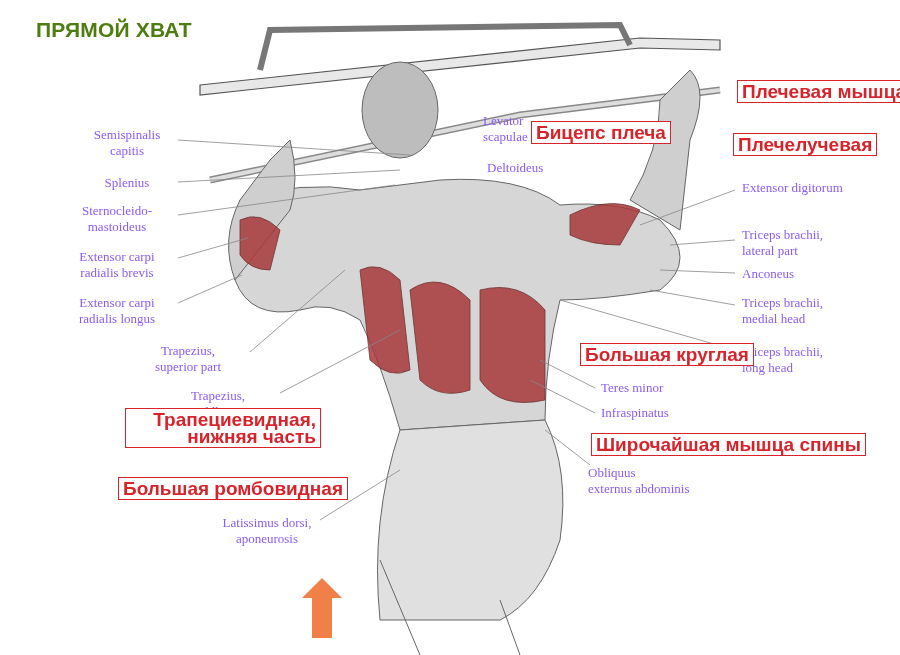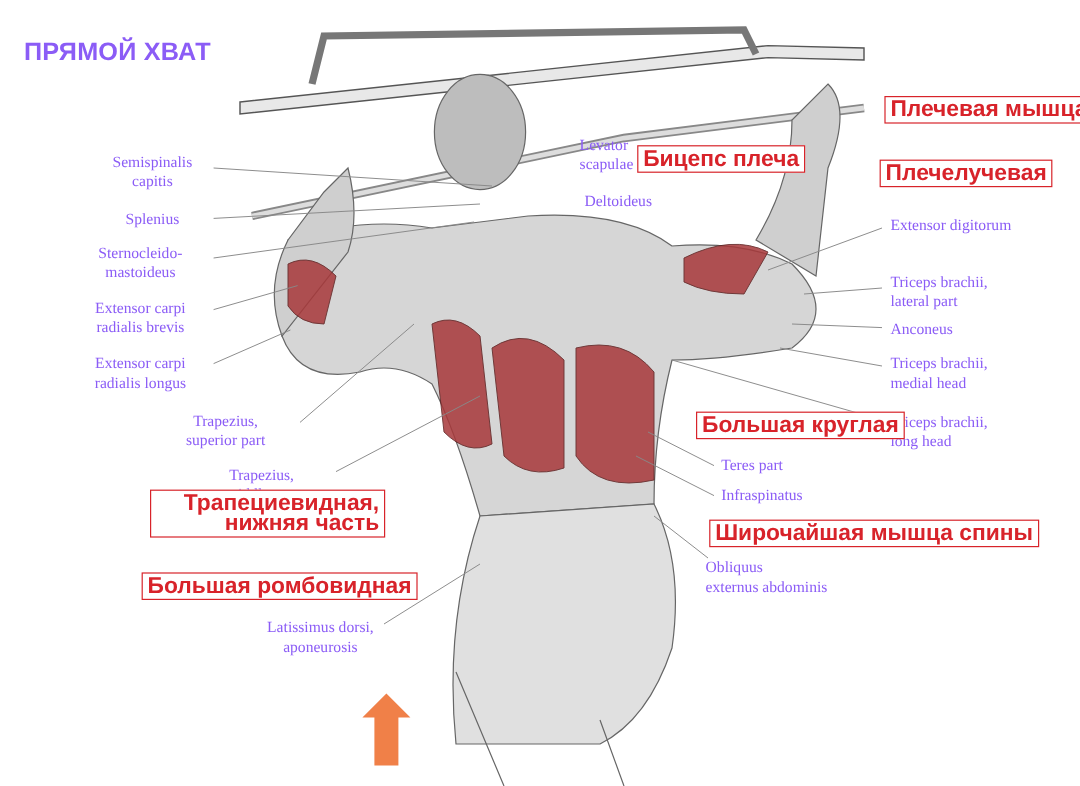--- a/index.html
+++ b/index.html
@@ -1,18 +1,18 @@
 <!DOCTYPE html>
 <html><head>
 <meta charset="utf-8">
 <style>
   html, body { margin:0; padding:0; }
   body { width:900px; height:655px; background:#ffffff; position:relative; overflow:hidden;
          font-family:"Liberation Sans", sans-serif; }
-  .title { position:absolute; left:20px; top:18px; font-size:21px; font-weight:bold; color:#8b5cf6; letter-spacing:0.2px;margin-top:14px; }
+  .title { position:absolute; left:36px; top:18px; font-size:21px; font-weight:bold; color:#4d7c0f; letter-spacing:0.2px; }
   svg.fig { position:absolute; left:0; top:0; }
   .lbl { position:absolute; font-family:"Liberation Serif", serif; font-size:13px; color:#8b5cf6; line-height:16px; }
   .lbl.r { text-align:center; }
   .lbl.l { text-align:left; }
   .ru { position:absolute; font-family:"Liberation Sans", sans-serif; font-size:19px; font-weight:bold; color:#d8232a;
         border:1.5px solid #d8232a; background:#fff; padding:2px 4px; line-height:17px; white-space:nowrap; }
   .ru.multi { white-space:normal; }
 </style>
 </head>
 <body>
@@ -79,21 +79,21 @@
 <div class="lbl r" style="left:200px;top:515px;width:134px">Latissimus dorsi,<br>aponeurosis</div>
 
 <div class="lbl l" style="left:483px;top:113px">Levator<br>scapulae</div>
 <div class="lbl l" style="left:487px;top:160px"><span>Deltoideus</span></div>
 
 <div class="lbl l" style="left:742px;top:180px"><span>Extensor digitorum</span></div>
 <div class="lbl l" style="left:742px;top:227px">Triceps brachii,<br>lateral part</div>
 <div class="lbl l" style="left:742px;top:266px"><span>Anconeus</span></div>
 <div class="lbl l" style="left:742px;top:295px">Triceps brachii,<br>medial head</div>
 <div class="lbl l" style="left:742px;top:344px">Triceps brachii,<br>long head</div>
-<div class="lbl l" style="left:601px;top:380px"><span>Teres part</span></div>
+<div class="lbl l" style="left:601px;top:380px"><span>Teres minor</span></div>
 <div class="lbl l" style="left:601px;top:405px"><span>Infraspinatus</span></div>
 <div class="lbl l" style="left:588px;top:465px">Obliquus<br>externus abdominis</div>
 
 <div class="ru" style="left:531px;top:121px">Бицепс плеча</div>
 <div class="ru" style="left:737px;top:80px">Плечевая мышца</div>
 <div class="ru" style="left:733px;top:133px">Плечелучевая</div>
 <div class="ru" style="left:580px;top:343px">Большая круглая</div>
 <div class="ru" style="left:591px;top:433px">Широчайшая мышца спины</div>
 <div class="ru multi" style="left:125px;top:408px;width:186px;text-align:right">Трапециевидная,<br>нижняя часть</div>
 <div class="ru" style="left:118px;top:477px">Большая ромбовидная</div>

